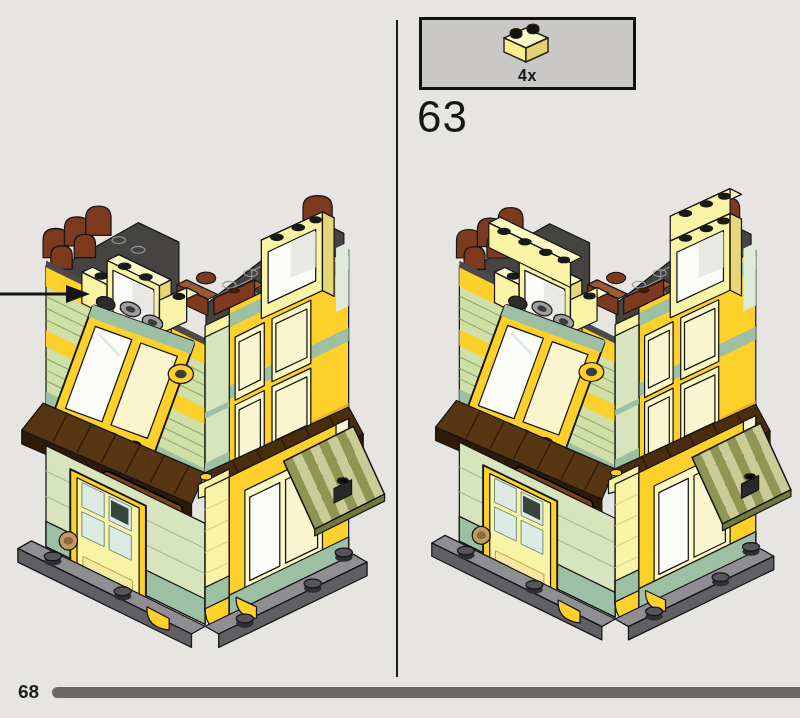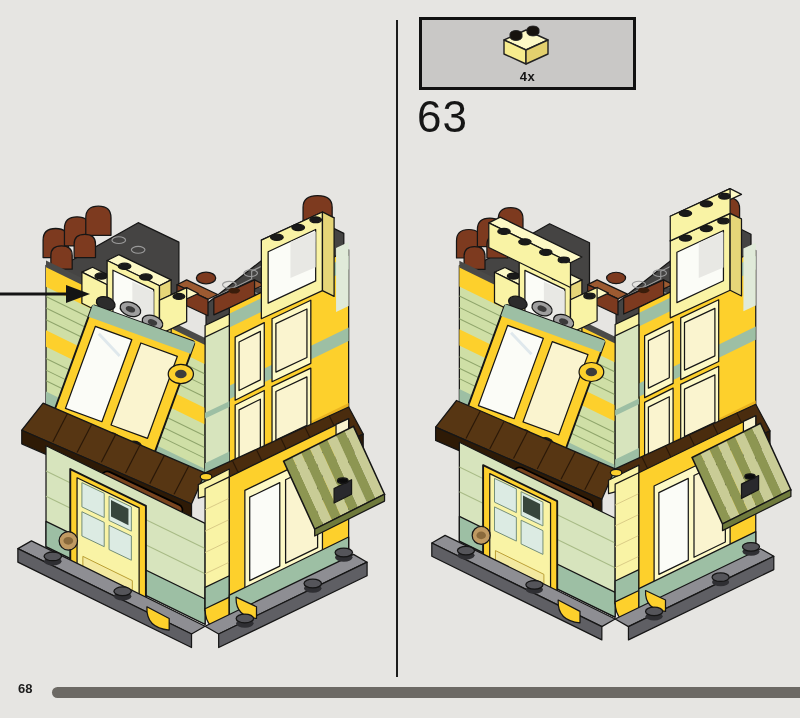--- a/index.html
+++ b/index.html
@@ -12,28 +12,28 @@
 
   
   .divider{left:396px;top:20px;width:2px;height:657px;background:#1c1c1c}
 
   
   .callout{
     left:419px;top:17px;width:217px;height:73px;
     background:#c9c8c6;border:3px solid #111;box-sizing:border-box;
     display:flex;flex-direction:column;align-items:center;justify-content:center;
   }
-  .callout .qty{font-size:13px;font-weight:700;color:#141414;margin-top:1px;letter-spacing:.5px}
+  .callout .qty{font-size:16px;font-weight:700;color:#141414;margin-top:1px;letter-spacing:.5px}
 
   .step-number{
     left:417px;top:92px;font-size:44px;font-weight:400;color:#161616;letter-spacing:1px;
   }
 
   
-  .page-num{left:18px;top:681px;font-size:13px;font-weight:700;color:#1d1d1d}
+  .page-num{left:18px;top:681px;font-size:19px;font-weight:700;color:#1d1d1d}
   .progress{left:52px;top:687px;width:748px;height:11px;background:#6c6964;border-radius:6px 0 0 6px}
 
   
   svg .k{stroke:#161616;stroke-width:1.3px;stroke-linejoin:round}
   svg .k2{stroke:#161616;stroke-width:2px;stroke-linejoin:round}
   svg .fY{fill:#fdd02c}.fYd{fill:#eab31f}
   svg .fPY{fill:#f9f3a5}.fPYl{fill:#fdf9c6}.fPYd{fill:#e6d678}
   svg .fSG{fill:#cfdfa6}.fSGl{fill:#e0ead9}.fSGg{fill:#d7e4bd}
   svg .fSA{fill:#9dbfa4}
   svg .fGG{fill:#454443}

